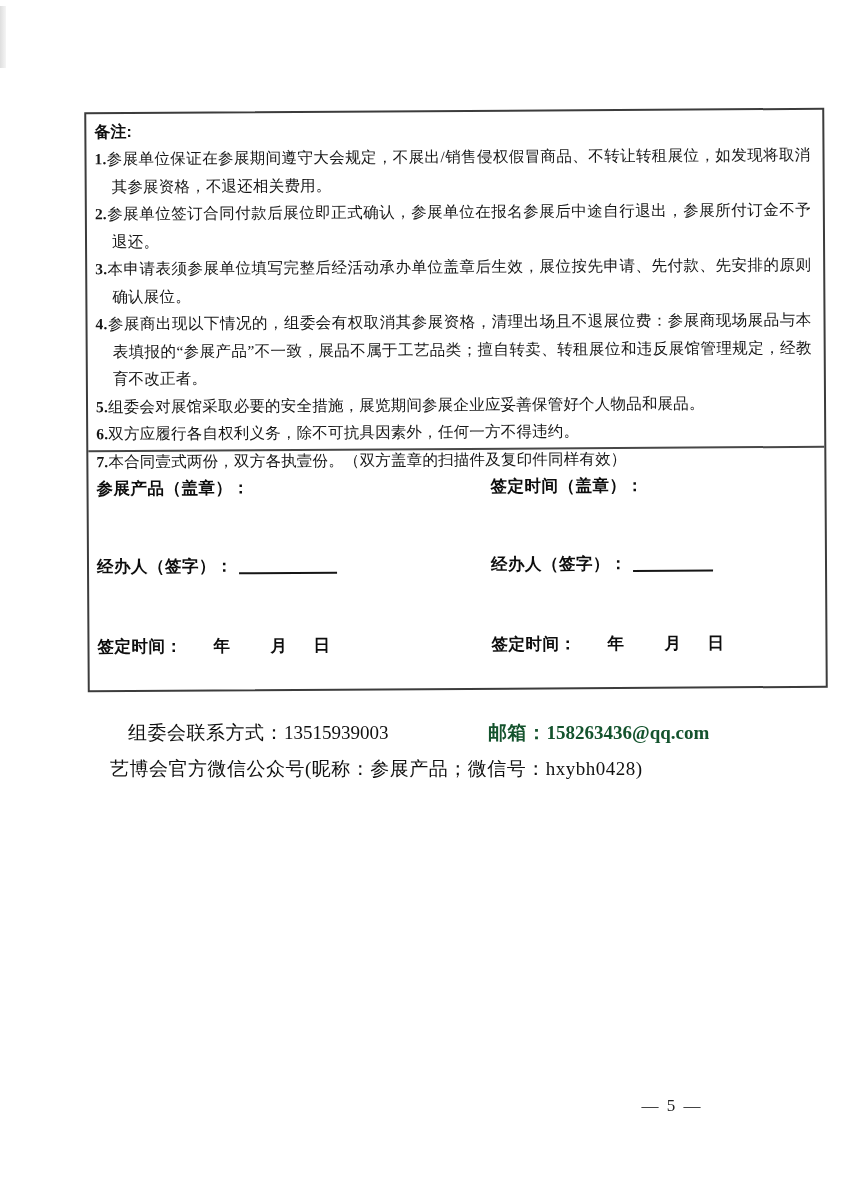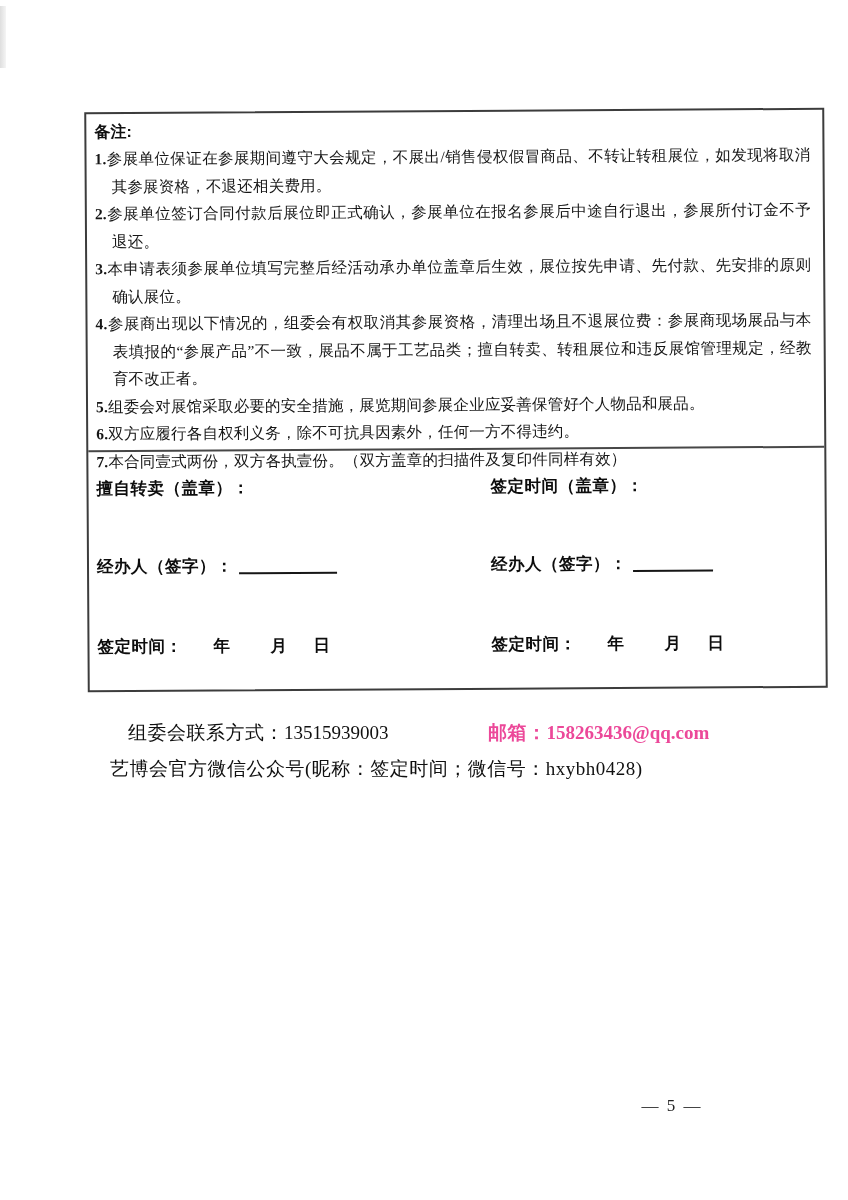--- a/index.html
+++ b/index.html
@@ -61,21 +61,21 @@
   .blank-left{width:98px;}
   .blank-right{width:80px;}
   .date-unit{display:inline-block;font-weight:700;}
   .u-year{margin-left:31px;}
   .u-month{margin-left:40px;}
   .u-day{margin-left:26px;}
   
   .contact{position:absolute;left:0;top:720px;width:764px;}
   .contact-line1{position:relative;height:34px;}
   .c-phone-group{position:absolute;left:128px;top:0;font-size:19px;color:#101010;}
-  .c-mail-group{position:absolute;left:488px;top:0;font-size:19px;color:#ec4899;}
+  .c-mail-group{position:absolute;left:488px;top:0;font-size:19px;color:#14532d;}
   .c-label{letter-spacing:.5px;}
   .c-mail-label{font-weight:700;}
   .c-email{font-weight:700;}
   .contact-line2{
     position:absolute;left:110px;top:36px;font-size:19px;color:#101010;
     letter-spacing:.5px;white-space:nowrap;
   }
   
   .page-number{
     position:absolute;left:612px;top:1096px;width:120px;
@@ -99,21 +99,21 @@
       <p class="note-item"><span class="note-num">3.</span><span>本申请表须参展单位填写完整后经活动承办单位盖章后生效，展位按先申请、先付款、先安排的原则确认展位。</span></p>
       <p class="note-item"><span class="note-num">4.</span><span>参展商出现以下情况的，组委会有权取消其参展资格，清理出场且不退展位费：参展商现场展品与本表填报的“参展产品”不一致，展品不属于工艺品类；擅自转卖、转租展位和违反展馆管理规定，经教育不改正者。</span></p>
       <p class="note-item"><span class="note-num">5.</span><span>组委会对展馆采取必要的安全措施，展览期间参展企业应妥善保管好个人物品和展品。</span></p>
       <p class="note-item"><span class="note-num">6.</span><span>双方应履行各自权利义务，除不可抗具因素外，任何一方不得违约。</span></p>
       <p class="note-item"><span class="note-num">7.</span><span>本合同壹式两份，双方各执壹份。（双方盖章的扫描件及复印件同样有效）</span></p>
     </div>
 
     <div class="sig-area">
 
       <div class="sig-row row-stamp">
-        <span class="sig-label col-left">擅自转卖（盖章）：</span>
+        <span class="sig-label col-left">参展产品（盖章）：</span>
         <span class="sig-label col-right">签定时间（盖章）：</span>
       </div>
 
       <div class="sig-row row-agent">
         <span class="sig-label col-left"><span>经办人（签字）：</span><span class="blank blank-left"></span></span>
         <span class="sig-label col-right"><span>经办人（签字）：</span><span class="blank blank-right"></span></span>
       </div>
 
       <div class="sig-row row-date">
         <span class="sig-label col-left"><span>签定时间：</span><span class="date-unit u-year">年</span><span class="date-unit u-month">月</span><span class="date-unit u-day">日</span></span>
@@ -121,18 +121,18 @@
       </div>
 
     </div>
   </div>
 
   <div class="contact">
     <div class="contact-line1">
       <span class="c-phone-group"><span class="c-label">组委会联系方式：</span><span class="c-phone">13515939003</span></span>
       <span class="c-mail-group"><span class="c-label c-mail-label">邮箱：</span><span class="c-email">158263436@qq.com</span></span>
     </div>
-    <div class="contact-line2">艺博会官方微信公众号(昵称：签定时间；微信号：hxybh0428)</div>
+    <div class="contact-line2">艺博会官方微信公众号(昵称：参展产品；微信号：hxybh0428)</div>
   </div>
 
   <div class="page-number">— 5 —</div>
 
 </div>
 
 </body></html>

